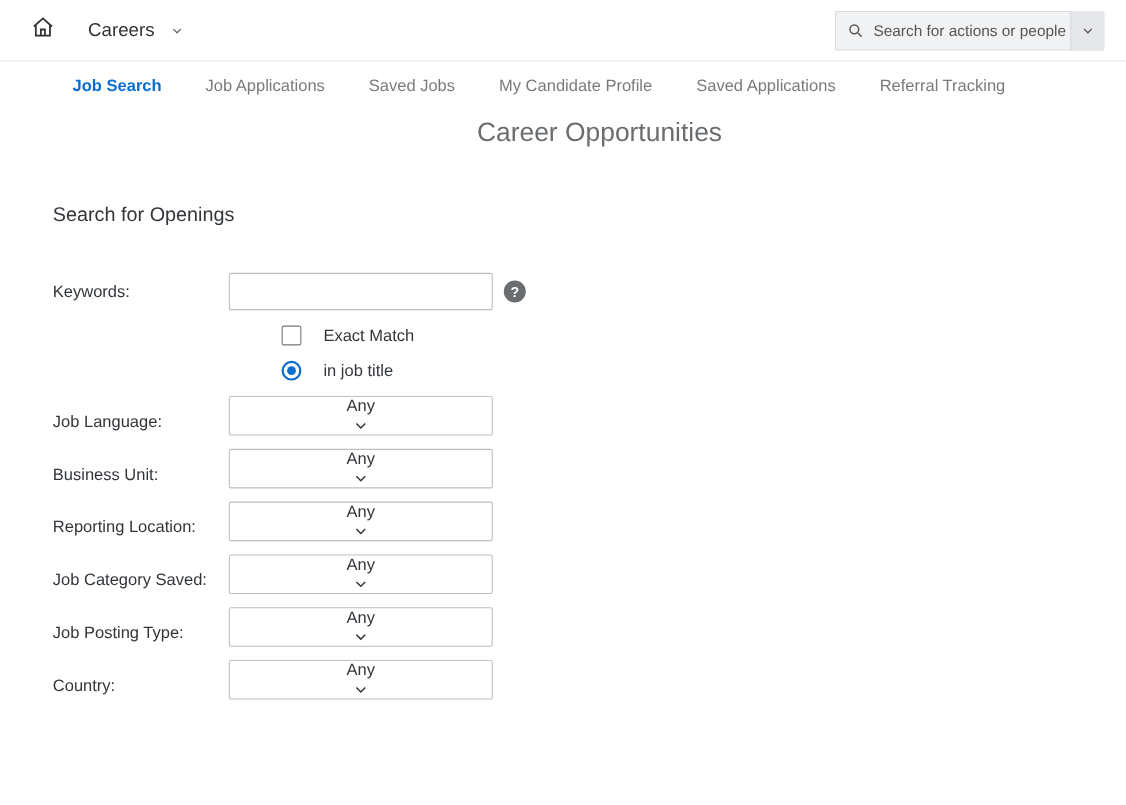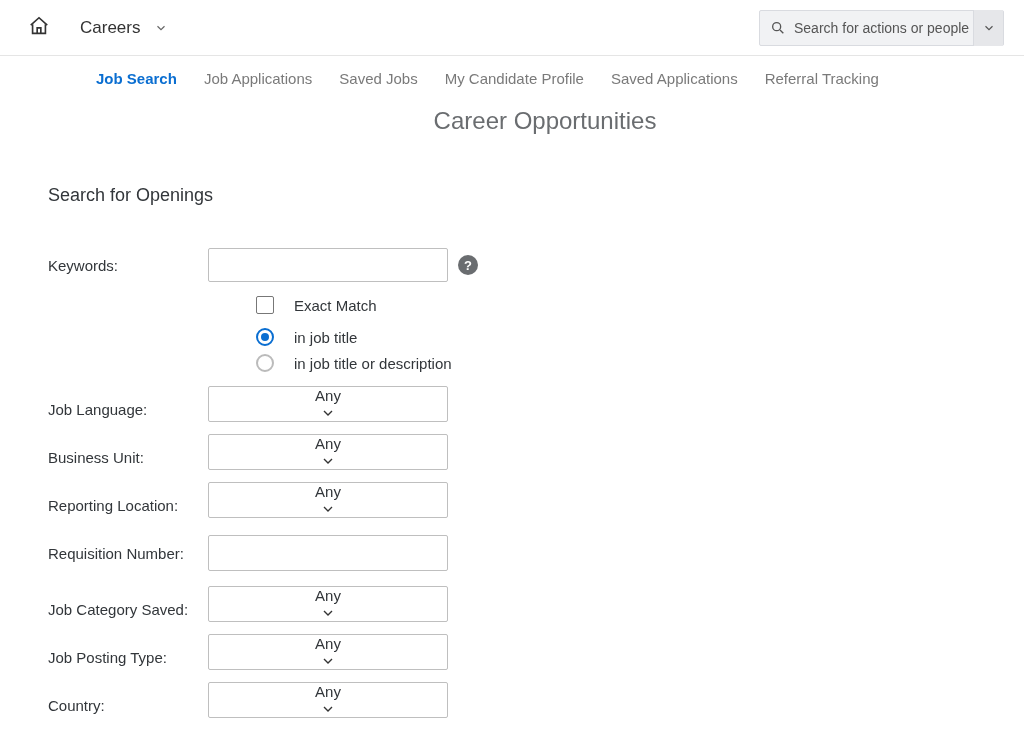--- a/index.html
+++ b/index.html
@@ -58,22 +58,22 @@
     width: 30px; height:36px;
     background:#e6e7ea;
     border-left:1px solid #d9dbe0;
     display:flex; align-items:center; justify-content:center;
     cursor:pointer;
   }
   .search-drop svg { width:14px; height:14px; color:#555; }
 
   .tabs {
     display: flex;
-    gap: 27px;
-    padding: 14px 0 14px 96px;
+    gap: 40px;
+    padding: 14px 0 14px 66px;
     font-size: 15px;
   }
   .tab {
     color: #7a7a7a;
     cursor: pointer;
   }
   .tab.active {
     color: #0a6ed1;
     font-weight: 600;
   }
@@ -244,24 +244,20 @@
 
   <div class="options-block">
     <div class="check-row">
       <div class="checkbox"></div>
       <span>Exact Match</span>
     </div>
     <div class="radio-row" style="margin-top:14px;">
       <div class="radio sel"></div>
       <span>in job title</span>
     </div>
-    <div class="radio-row">
-      <div class="radio"></div>
-      <span>in job title or description</span>
-    </div>
   </div>
 
   <div class="row">
     <div class="label">Job Language:</div>
     <div class="select">
       <span>Any</span>
       <svg viewBox="0 0 24 24" fill="none" stroke="currentColor" stroke-width="2">
           <path d="M6 9l6 6 6-6"></path>
         </svg>
     </div>
@@ -280,24 +276,20 @@
   <div class="row">
     <div class="label">Reporting Location:</div>
     <div class="select">
       <span>Any</span>
       <svg viewBox="0 0 24 24" fill="none" stroke="currentColor" stroke-width="2">
           <path d="M6 9l6 6 6-6"></path>
         </svg>
     </div>
   </div>
 
-  <div class="row" style="margin-bottom:10px;">
-    <div class="label">Requisition Number:</div>
-    <input class="text-input" type="text" style="height: 36px;">
-  </div>
 
   <div class="row">
     <div class="label">Job Category Saved:</div>
     <div class="select">
       <span>Any</span>
       <svg viewBox="0 0 24 24" fill="none" stroke="currentColor" stroke-width="2">
           <path d="M6 9l6 6 6-6"></path>
         </svg>
     </div>
   </div>

